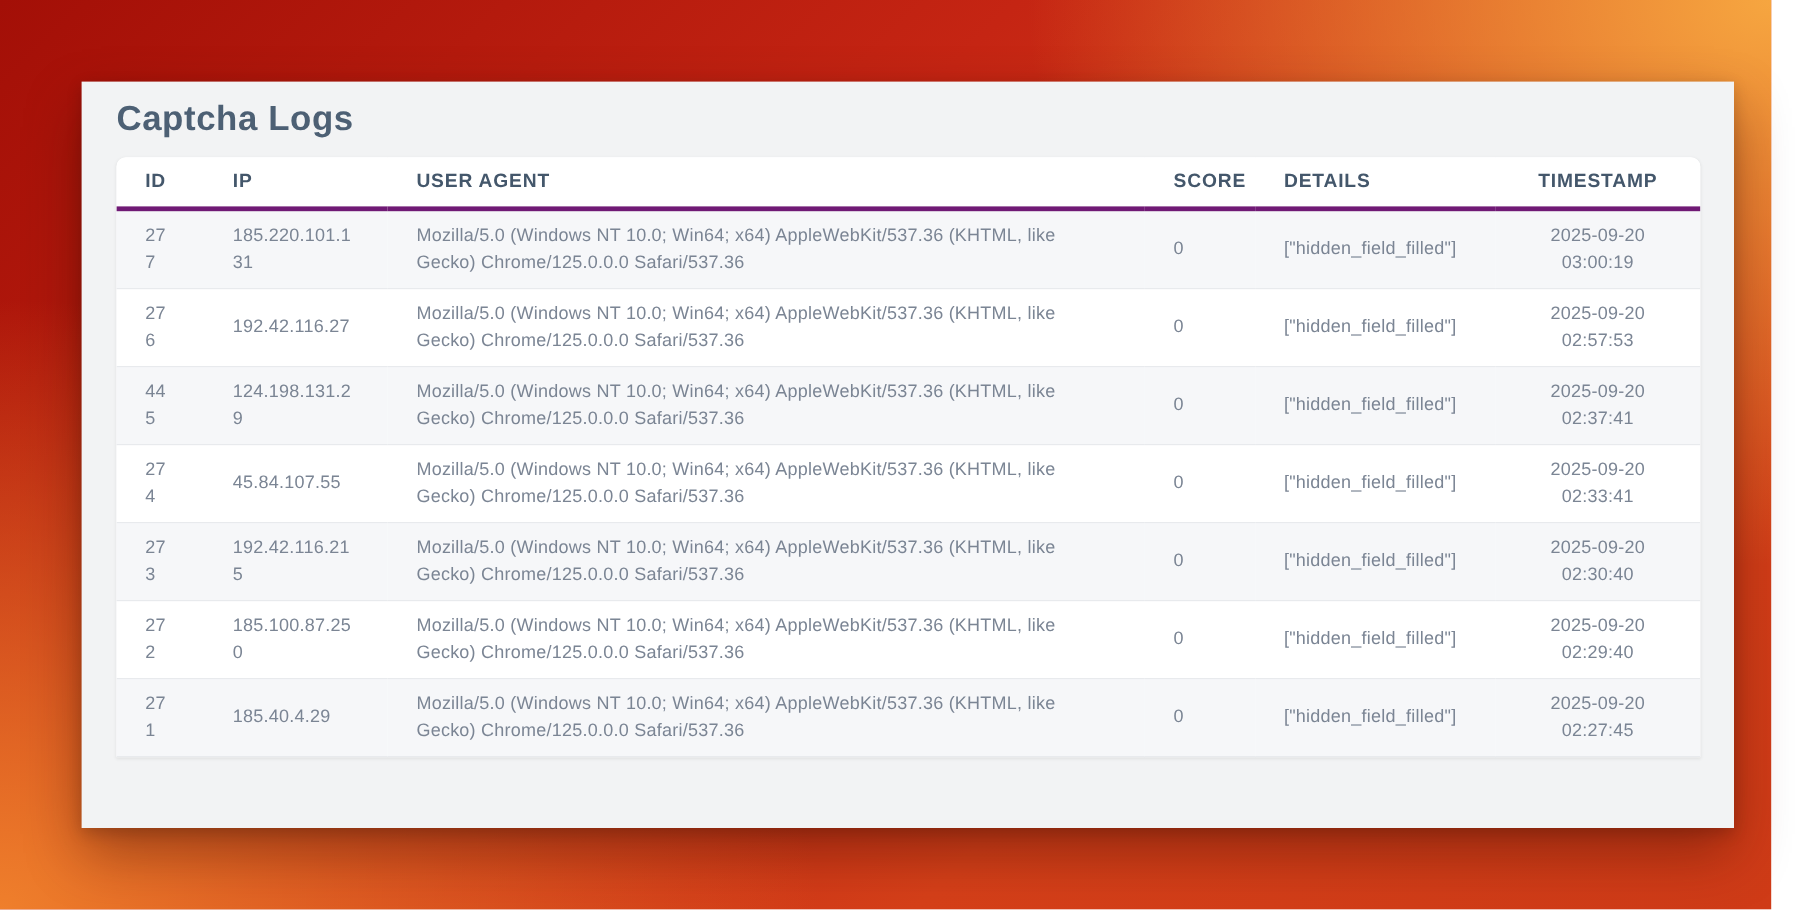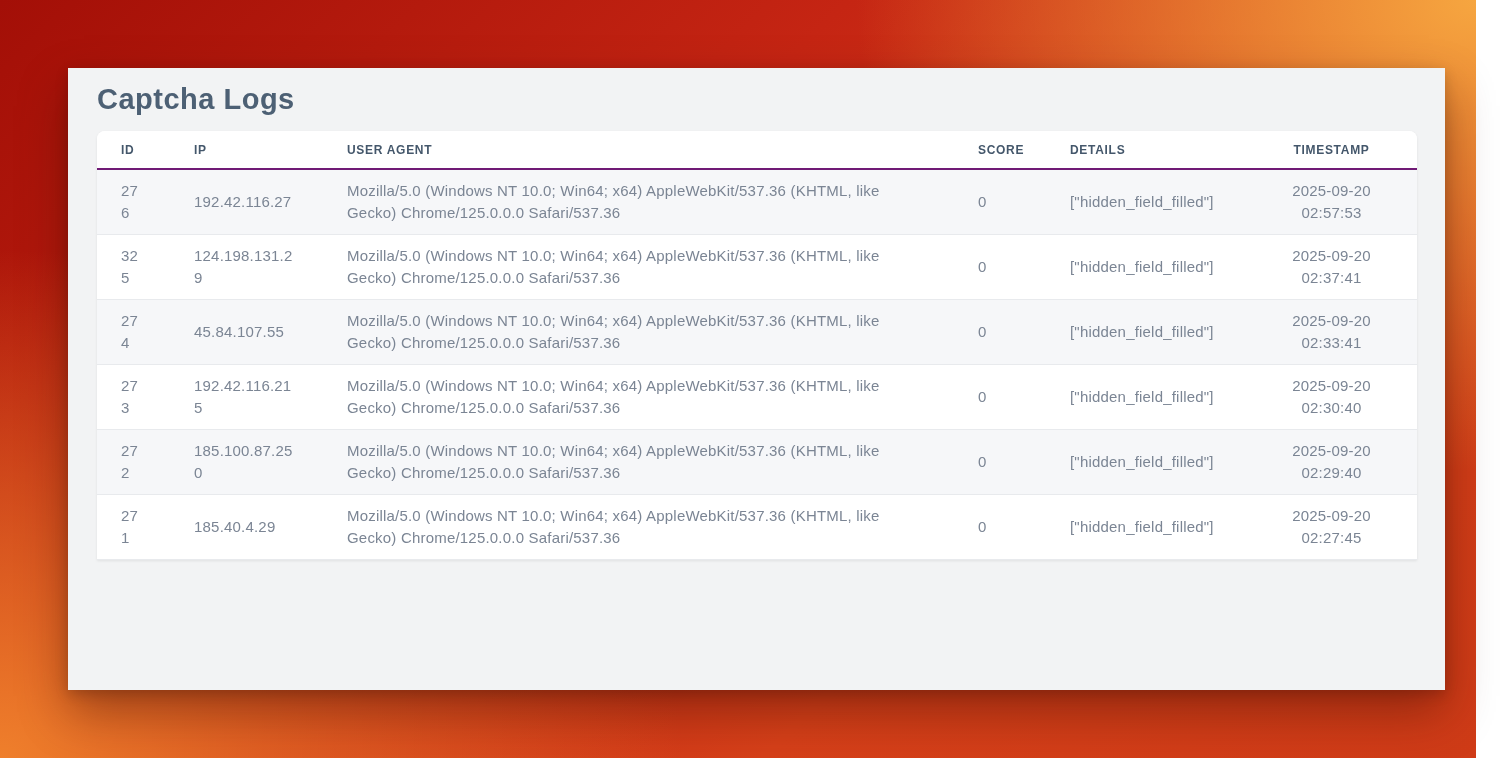--- a/index.html
+++ b/index.html
@@ -45,27 +45,27 @@
     width: 1320px;
     table-layout: fixed;
     border-collapse: collapse;
     font-size: 15px;
     color: #7b8594;
     letter-spacing: 0.2px;
   }
   thead th {
     background: #ffffff;
     color: #44576b;
-    font-size: 12px;
+    font-size: 16px;
     font-weight: 700;
     text-transform: uppercase;
     letter-spacing: 0.7px;
     text-align: left;
     padding: 12px 24px 11px 24px;
-    border-bottom: 2px solid #701a75;
+    border-bottom: 4px solid #701a75;
   }
   tbody td {
     height: 64px;
     padding: 10px 24px;
     vertical-align: middle;
     line-height: 22px;
     border-bottom: 1px solid #e8eaed;
     word-wrap: break-word;
   }
   tbody tr:nth-child(odd) { background: #f6f7f9; }
@@ -90,29 +90,37 @@
               <th class="col-id">ID</th>
               <th class="col-ip">IP</th>
               <th class="col-user_agent">USER AGENT</th>
               <th class="col-score">SCORE</th>
               <th class="col-details">DETAILS</th>
               <th class="col-timestamp">TIMESTAMP</th>
             </tr>
         </thead>
         <tbody id="table-body">
             <tr>
+              <td class="col-id">277</td>
+              <td class="col-ip">185.220.101.131</td>
+              <td class="col-user_agent">Mozilla/5.0 (Windows NT 10.0; Win64; x64) AppleWebKit/537.36 (KHTML, like Gecko) Chrome/125.0.0.0 Safari/537.36</td>
+              <td class="col-score">0</td>
+              <td class="col-details">["hidden_field_filled"]</td>
+              <td class="col-timestamp">2025-09-20 03:00:19</td>
+            </tr>
+            <tr>
               <td class="col-id">276</td>
               <td class="col-ip">192.42.116.27</td>
               <td class="col-user_agent">Mozilla/5.0 (Windows NT 10.0; Win64; x64) AppleWebKit/537.36 (KHTML, like Gecko) Chrome/125.0.0.0 Safari/537.36</td>
               <td class="col-score">0</td>
               <td class="col-details">["hidden_field_filled"]</td>
               <td class="col-timestamp">2025-09-20 02:57:53</td>
             </tr>
             <tr>
-              <td class="col-id">325</td>
+              <td class="col-id">445</td>
               <td class="col-ip">124.198.131.29</td>
               <td class="col-user_agent">Mozilla/5.0 (Windows NT 10.0; Win64; x64) AppleWebKit/537.36 (KHTML, like Gecko) Chrome/125.0.0.0 Safari/537.36</td>
               <td class="col-score">0</td>
               <td class="col-details">["hidden_field_filled"]</td>
               <td class="col-timestamp">2025-09-20 02:37:41</td>
             </tr>
             <tr>
               <td class="col-id">274</td>
               <td class="col-ip">45.84.107.55</td>
               <td class="col-user_agent">Mozilla/5.0 (Windows NT 10.0; Win64; x64) AppleWebKit/537.36 (KHTML, like Gecko) Chrome/125.0.0.0 Safari/537.36</td>

